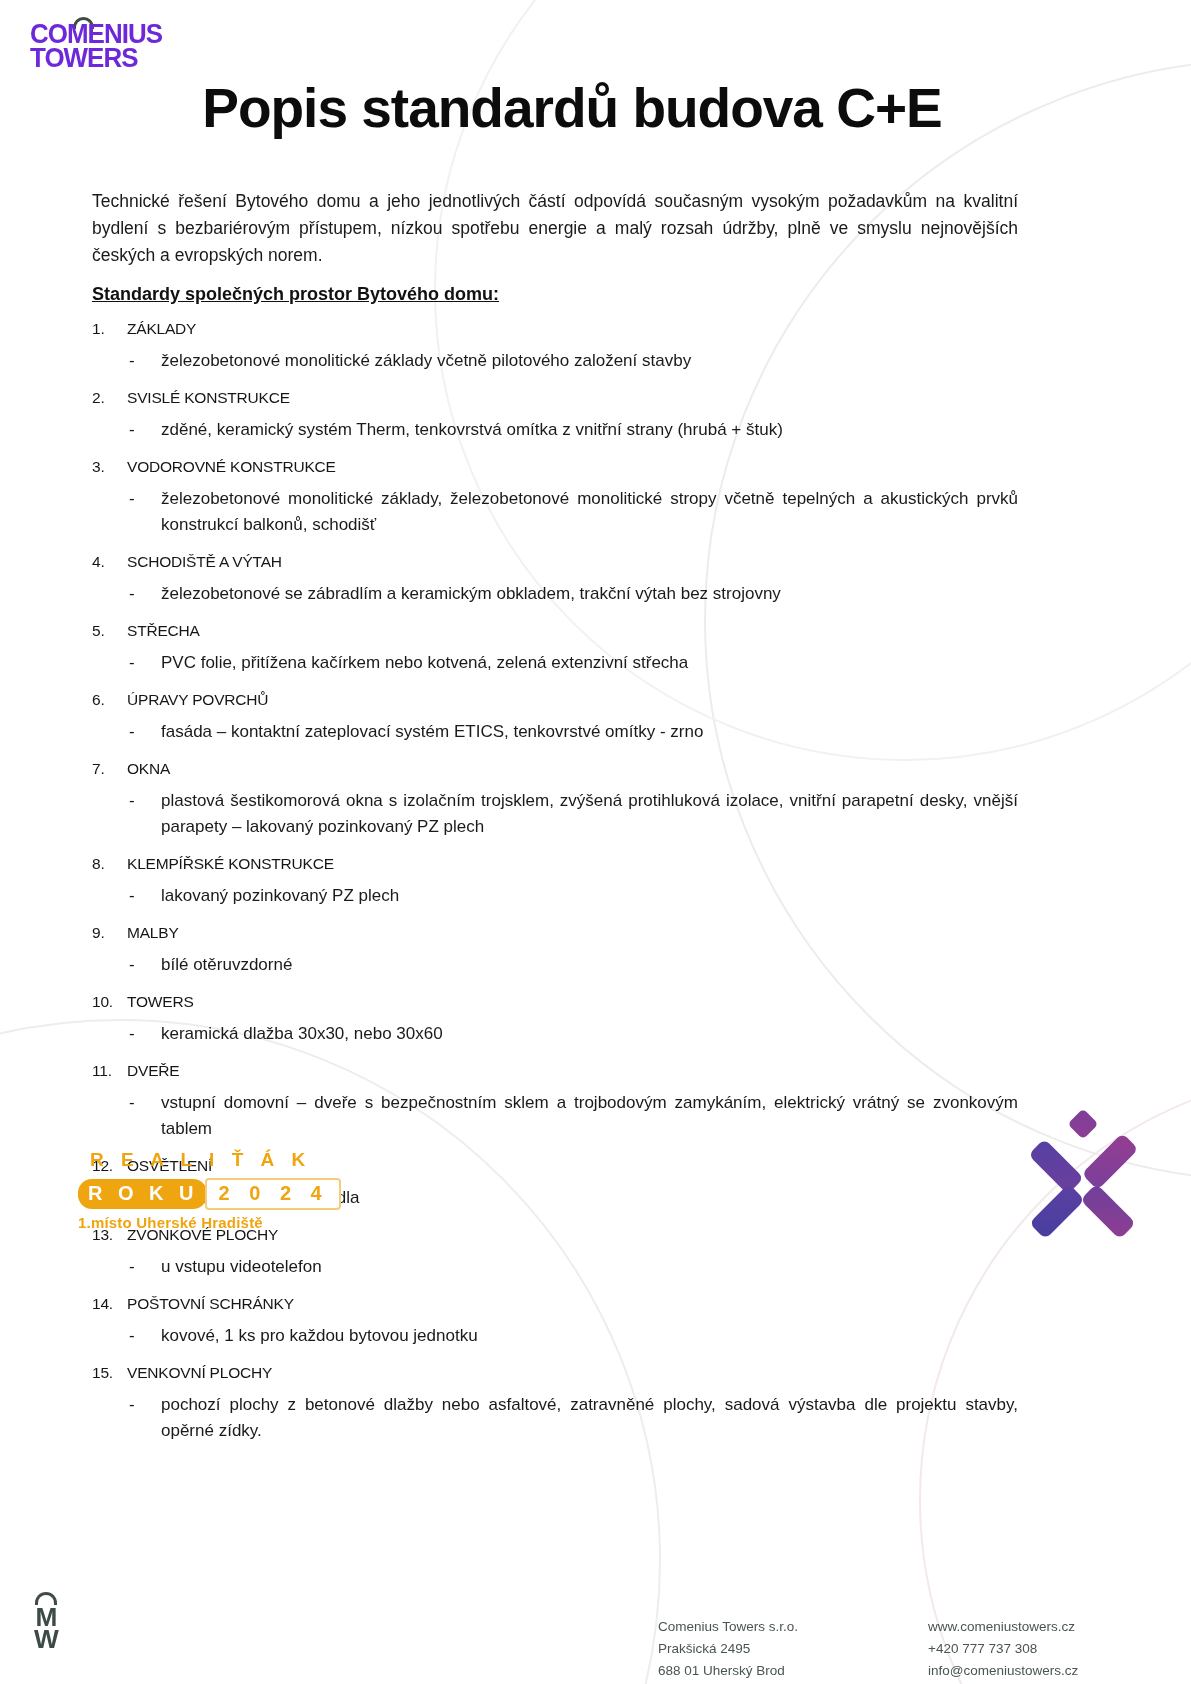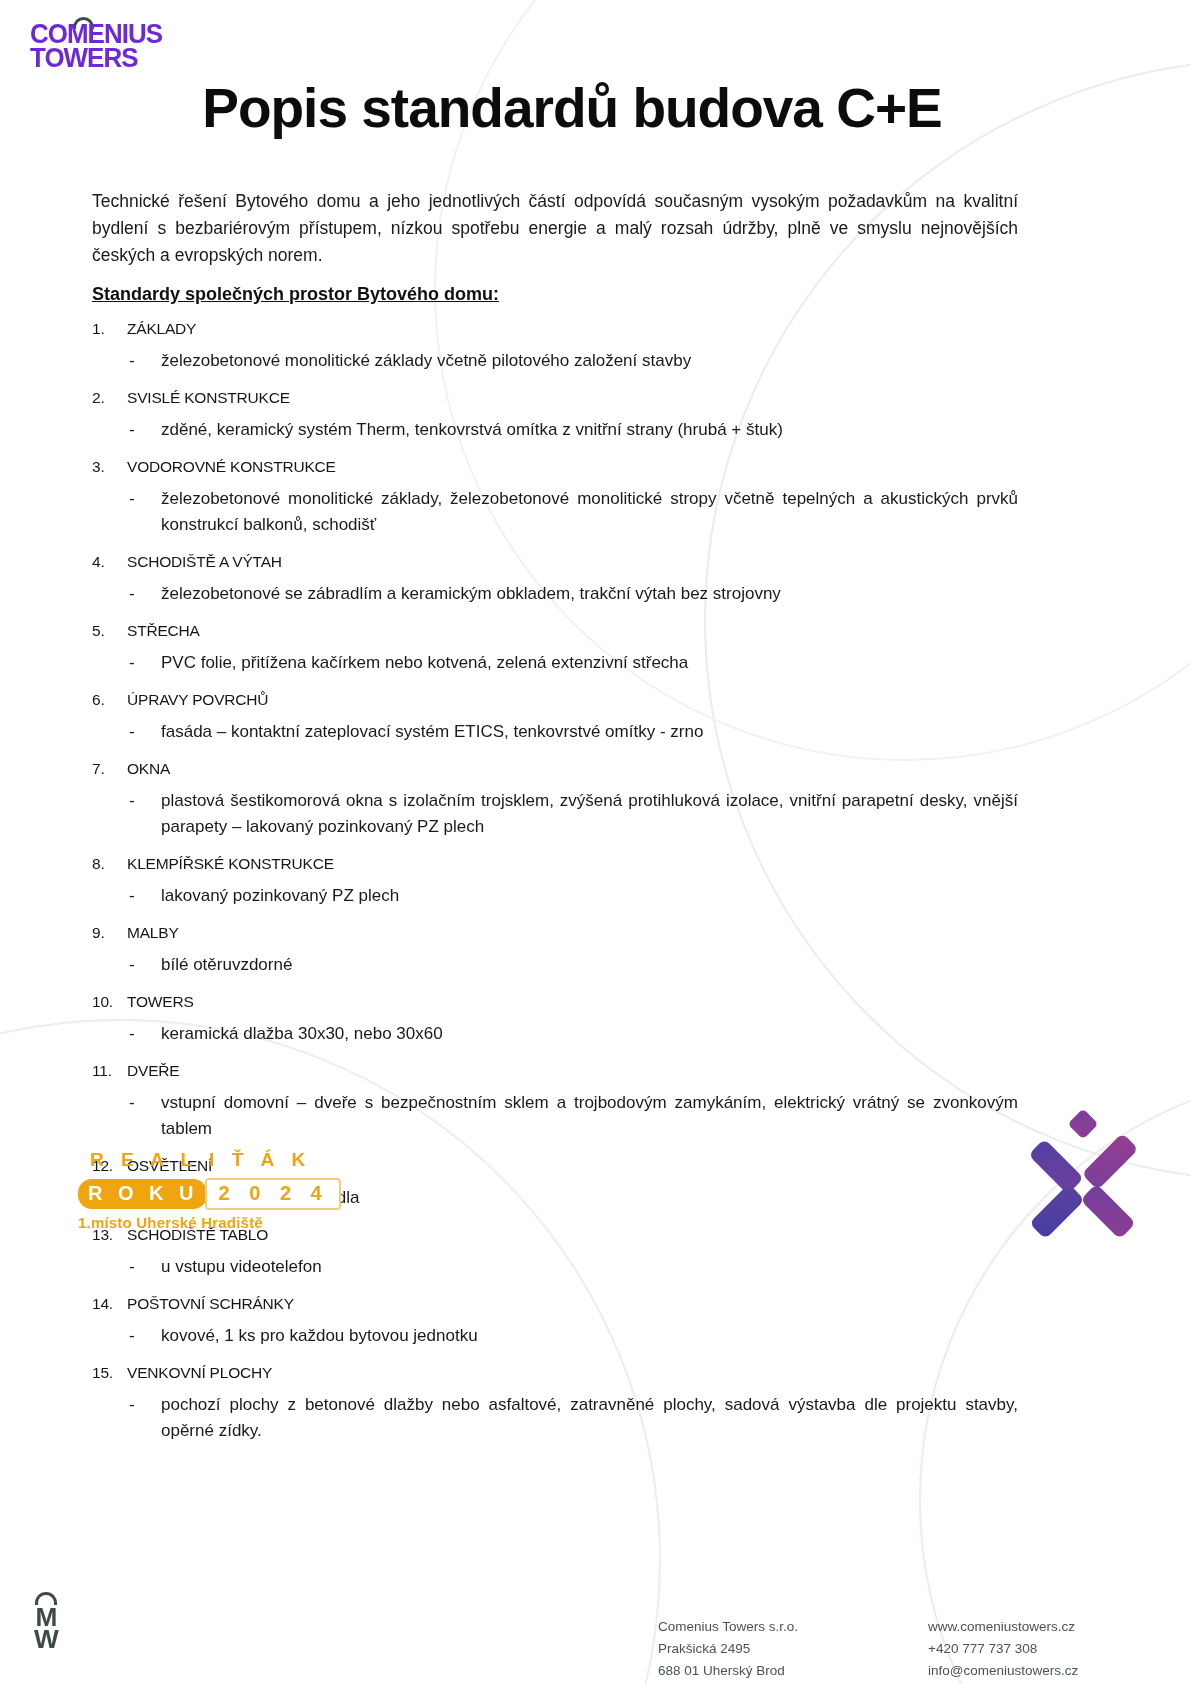--- a/index.html
+++ b/index.html
@@ -220,21 +220,21 @@
         </div>
         <div class="item-bullet">
           <span class="dash">-</span>
           <span class="bullet-text">nástěnná a stropní svítidla</span>
         </div>
       </div>
 
       <div class="item">
         <div class="item-heading">
           <span class="num">13.</span>
-          <span class="item-label">SCHODIŠTĚ TABLO</span>
+          <span class="item-label">ZVONKOVÉ PLOCHY</span>
         </div>
         <div class="item-bullet">
           <span class="dash">-</span>
           <span class="bullet-text">u vstupu videotelefon</span>
         </div>
       </div>
 
       <div class="item">
         <div class="item-heading">
           <span class="num">14.</span>

